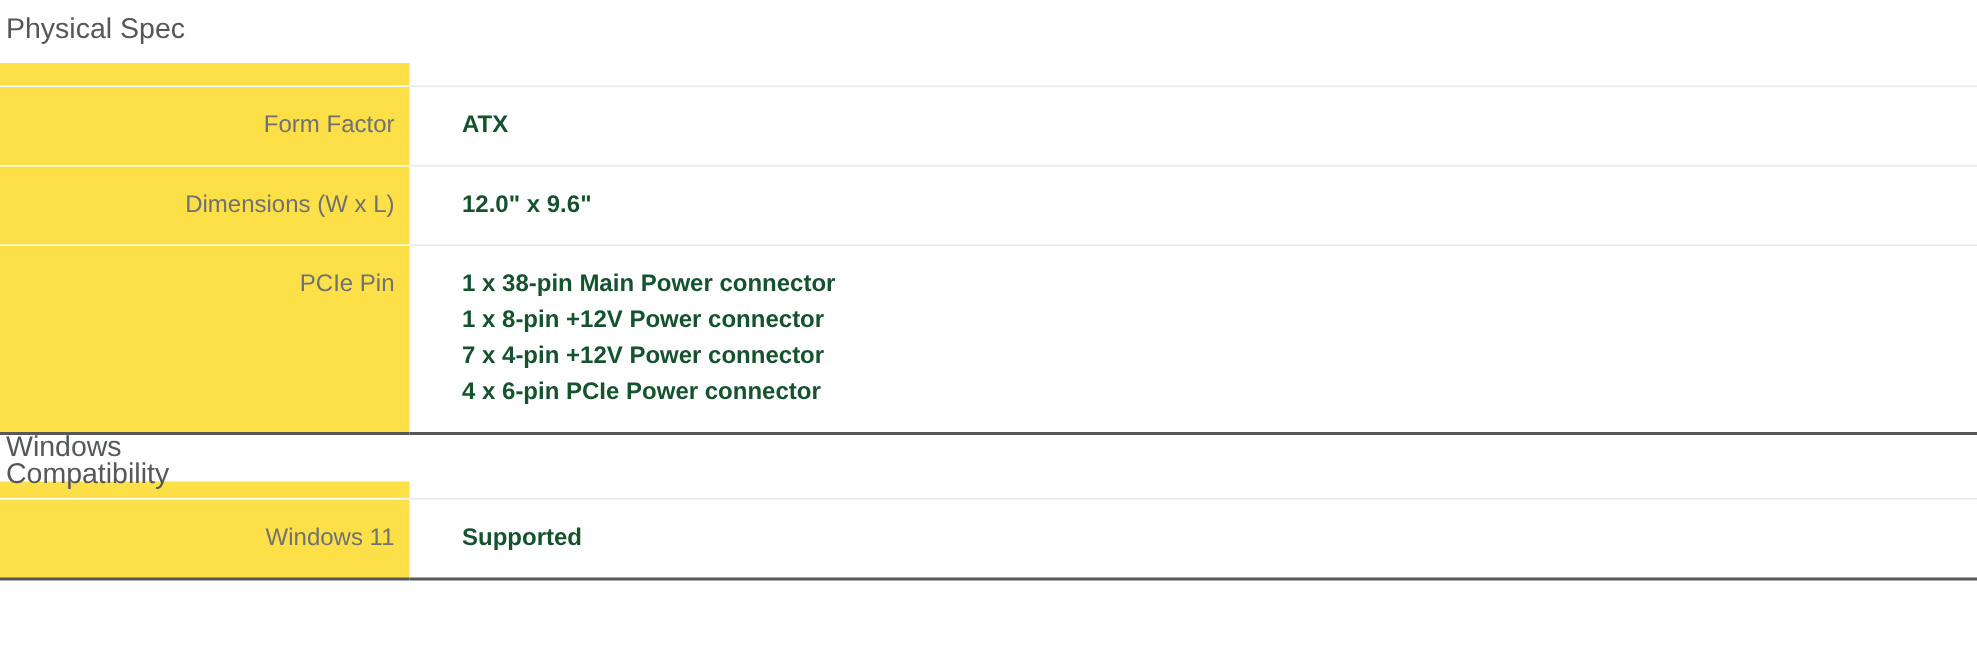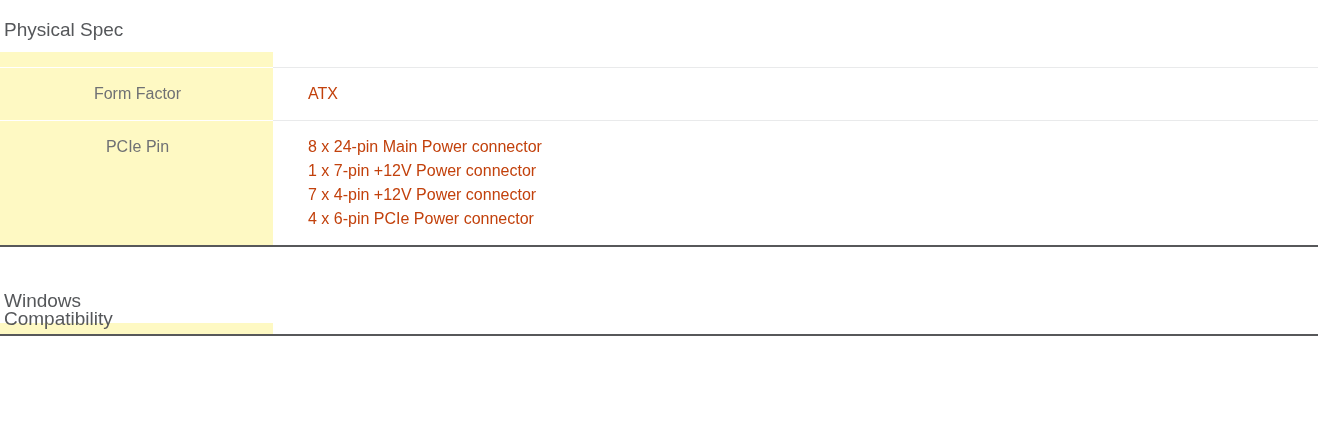--- a/index.html
+++ b/index.html
@@ -21,53 +21,54 @@
     padding-left: 4px;
     font-size: 19px;
     line-height: 18px;
     height: 18px;               
     overflow: visible;
     font-weight: 400;
     color: #55575a;
     position: relative;
     z-index: 2;
   }
-  .section-1 .section-title { margin-top: 21px; }
-  .section-2 { margin-top: 45px; }
+  .section-1 .section-title { margin-top: 11px; }
+  .section-2 { }
   .section-2 .section-title { width: 160px; }  
 
   table.spec-table {
     width: 100%;
     border-collapse: collapse;
     table-layout: fixed;
     border-bottom: 2px solid #57585a;
     position: relative;
     z-index: 1;
   }
   col.col-label { width: 273px; }
   col.col-value { width: auto; }
 
   .spec-table th {
-    background: #fef9c3;
-    text-align: center;
+    background: #fde047;
+    text-align: right;
     font-weight: 400;
     font-size: 16px;
     color: #6f7174;
     line-height: 24px;
     vertical-align: top;
     padding: 14px 10px 14px 12px;
     border-top: 1px solid #ffffff;
   }
   .spec-table td {
     font-size: 16px;
-    color: #c2410c;
+    color: #14532d;
     line-height: 24px;
     vertical-align: top;
     padding: 14px 10px 14px 35px;
     border-top: 1px solid #e9eaeb;
+    font-weight: bold;
   }
   tr.spacer-row th, tr.spacer-row td {
     padding: 0;
     border-top: none;
     font-size: 0;
     line-height: 0;
   }
   .section-1 tr.spacer-row th, .section-1 tr.spacer-row td { height: 15px; }
   .section-2 tr.spacer-row th, .section-2 tr.spacer-row td { height: 11px; }
 
@@ -90,41 +91,53 @@
           <th></th>
           <td></td>
         </tr>
         <tr>
           <th>Form Factor</th>
           <td>
             <div class="value-line">ATX</div>
           </td>
         </tr>
         <tr>
+          <th>Dimensions (W x L)</th>
+          <td>
+            <div class="value-line">12.0" x 9.6"</div>
+          </td>
+        </tr>
+        <tr>
           <th>PCIe Pin</th>
           <td>
-            <div class="value-line">8 x 24-pin Main Power connector</div>
-            <div class="value-line">1 x 7-pin +12V Power connector</div>
+            <div class="value-line">1 x 38-pin Main Power connector</div>
+            <div class="value-line">1 x 8-pin +12V Power connector</div>
             <div class="value-line">7 x 4-pin +12V Power connector</div>
             <div class="value-line">4 x 6-pin PCIe Power connector</div>
           </td>
         </tr>
       </tbody>
     </table>
   </section>
 
   <section class="spec-section section-2">
     <h3 class="section-title">Windows Compatibility</h3>
     <table class="spec-table">
       <colgroup>
           <col class="col-label">
           <col class="col-value">
         </colgroup>
       <tbody>
         <tr class="spacer-row">
           <th></th>
           <td></td>
         </tr>
+        <tr>
+          <th>Windows 11</th>
+          <td>
+            <div class="value-line">Supported</div>
+          </td>
+        </tr>
       </tbody>
     </table>
   </section>
 
 </div>
 
 </body></html>

